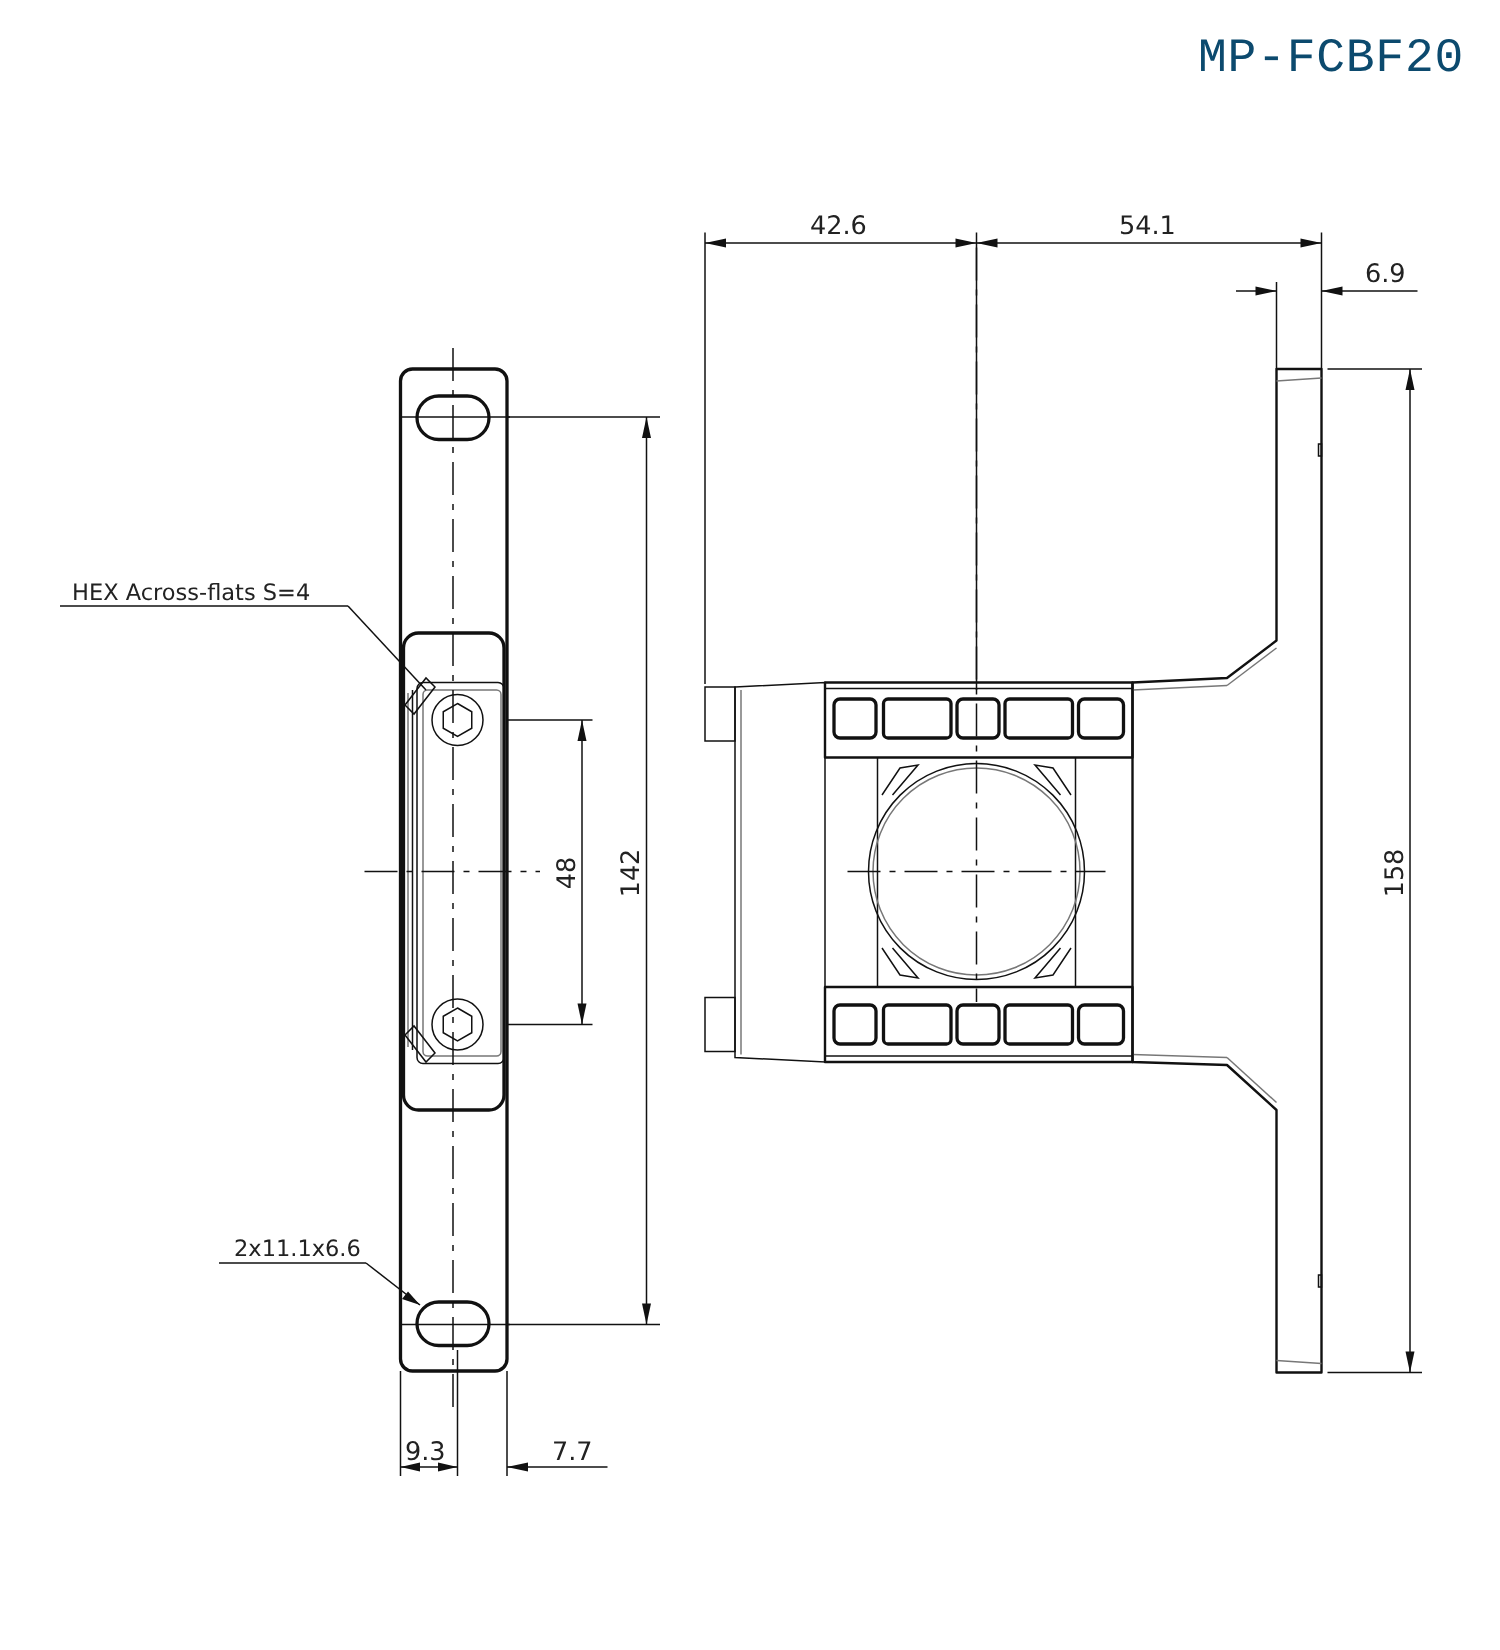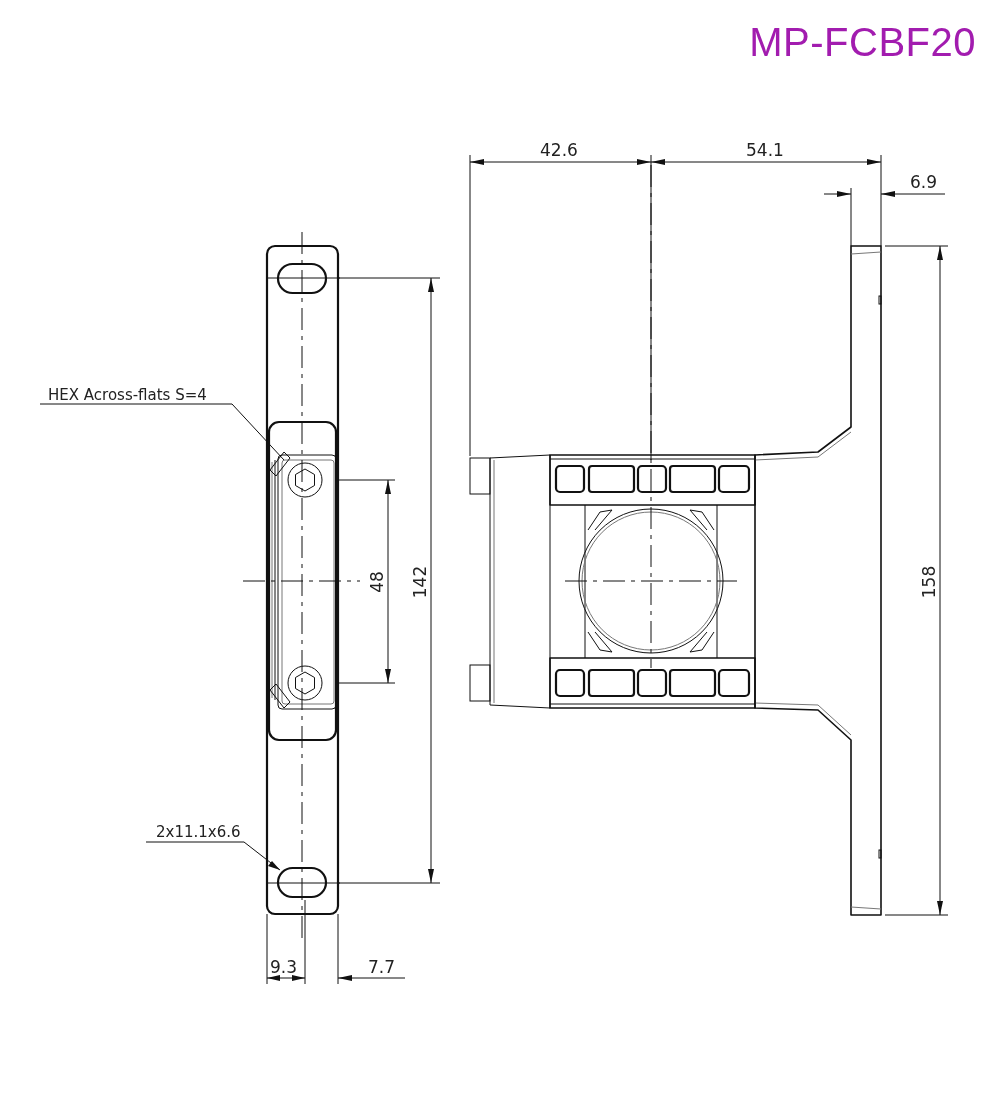--- a/index.html
+++ b/index.html
@@ -1,17 +1,17 @@
 <!DOCTYPE html>
 <html><head>
 <meta charset="utf-8">
 <style>
   html, body { margin: 0; padding: 0; background: #ffffff; }
   body { width: 1000px; height: 1100px; position: relative; overflow: hidden; font-family: "DejaVu Sans", sans-serif; }
-  #title { position: absolute; right: 24px; top: 20px; font-size: 40px; color: #a21caf; letter-spacing: 0.5px; font-family: Liberation Sans, sans-serif; }
+  #title { position: absolute; right: 24px; top: 20px; font-size: 32px; color: #0c4a6e; letter-spacing: 0.5px; font-family: Liberation Mono, monospace; }
   svg { position: absolute; left: 0; top: 0; }
   .part { fill: none; stroke: #111; stroke-width: 2.2; stroke-linejoin: round; }
   .thin { fill: none; stroke: #111; stroke-width: 1; }
   .grey { fill: none; stroke: #777; stroke-width: 1; }
   .center { fill: none; stroke: #111; stroke-width: 1; stroke-dasharray: 22 6 4 6; }
   .dimtxt { font-family: "DejaVu Sans", sans-serif; font-size: 17px; fill: #222; }
   .note { font-family: "DejaVu Sans", sans-serif; font-size: 15px; fill: #222; }
   .arrow { fill: #111; stroke: none; }
 </style>
 </head>

